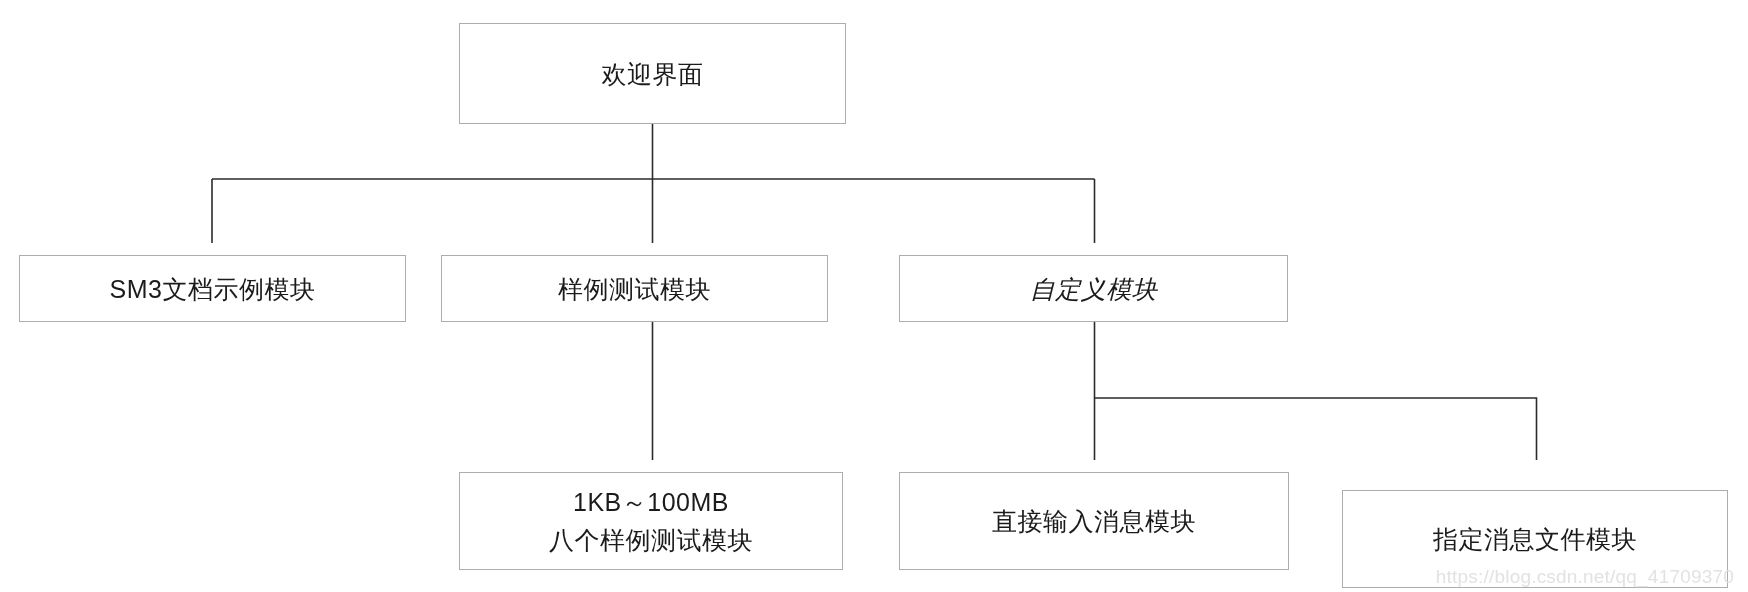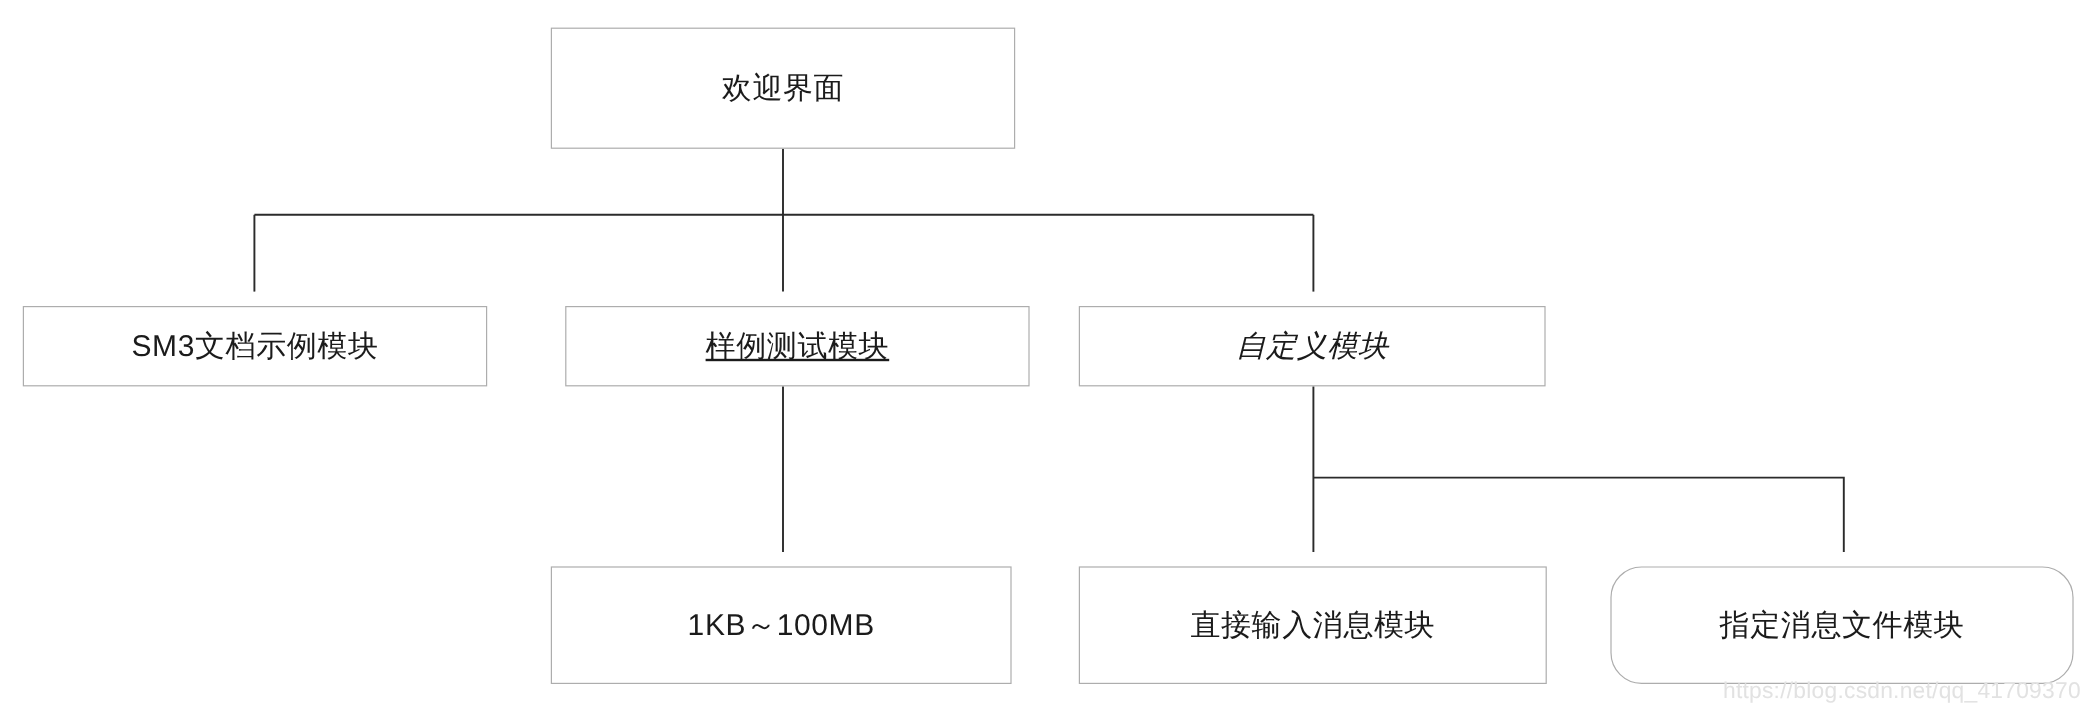--- a/index.html
+++ b/index.html
@@ -80,35 +80,36 @@
   </svg>
 
   <div class="node" style="left:459px; top:11px; width:387px; height:101px;">
     <span>欢迎界面</span>
   </div>
 
   <div class="node" style="left:19px; top:243px; width:387px; height:67px;">
     <span>SM3文档示例模块</span>
   </div>
 
-  <div class="node" style="left:471px; top:243px; width:387px; height:67px;text-decoration:underline;">
+  <div class="node" style="left:441px; top:243px; width:387px; height:67px;">
     <span>样例测试模块</span>
   </div>
 
   <div class="node" style="left:899px; top:243px; width:389px; height:67px;font-style:italic;">
     <span>自定义模块</span>
   </div>
 
   <div class="node" style="left:459px; top:460px; width:384px; height:98px;">
     <span class="line1">1KB～100MB</span>
+    <span class="line2">八个样例测试模块</span>
   </div>
 
   <div class="node" style="left:899px; top:460px; width:390px; height:98px;">
     <span>直接输入消息模块</span>
   </div>
 
-  <div class="node" style="left:1342px; top:460px; width:386px; height:98px;border-radius:26px;">
+  <div class="node" style="left:1342px; top:478px; width:386px; height:98px;">
     <span>指定消息文件模块</span>
   </div>
 
   <div class="watermark">https://blog.csdn.net/qq_41709370</div>
 
 </div>
 
 </body></html>

